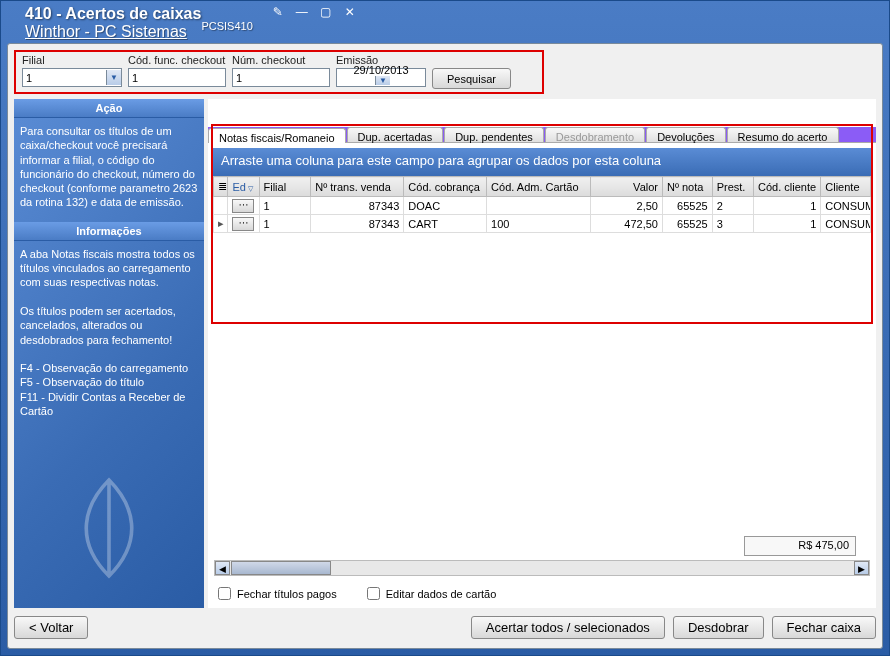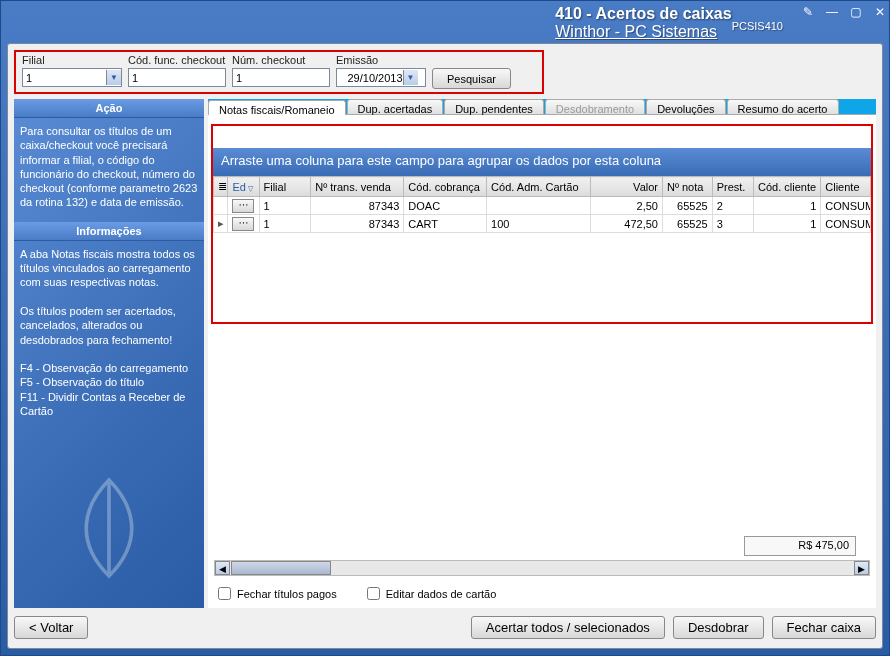--- a/index.html
+++ b/index.html
@@ -1,39 +1,39 @@
 <!DOCTYPE html>
 <html><head>
 <meta charset="utf-8">
 <style>
 * { box-sizing: border-box; margin: 0; padding: 0; }
 body { font-family: Tahoma, Arial, sans-serif; font-size: 11px; background: #3a6cb5; width: 890px; height: 656px; overflow: hidden; }
 .window { width: 890px; height: 656px; background: linear-gradient(to bottom, #4a7cc5, #2a5ca5); border: 1px solid #1a4a8a; position: relative; }
-.titlebar { height: 50px; padding: 4px 0; color: #fff; display: flex; justify-content: flex-end; }
+.titlebar { height: 50px; padding: 4px 24px; color: #fff; display: flex; justify-content: flex-start; }
 .titlebar .left { display: flex; flex-direction: column; }
 .title-main { font-size: 16px; font-weight: bold; text-shadow: 1px 1px 2px rgba(0,0,0,0.5); }
 .title-sub { font-size: 16px; text-shadow: 1px 1px 1px rgba(0,0,0,0.4); text-decoration: underline; }
 .titlebar .right { display: flex; align-items: flex-start; gap: 6px; }
 .title-code { font-size: 11px; margin-right: 10px; align-self: center; text-shadow: 1px 1px 1px rgba(0,0,0,0.4); }
 .win-btn { width: 18px; height: 15px; color: #fff; text-align: center; line-height: 14px; font-size: 12px; cursor: pointer; }
 .content { position: absolute; top: 42px; left: 6px; right: 6px; bottom: 6px; background: #f0f0f0; border: 1px solid #7a8a9a; border-radius: 3px; }
 .filter-bar { position: absolute; top: 6px; left: 6px; width: 530px; height: 44px; border: 2px solid #d00; background: #f0f0f0; padding: 2px 6px; display: flex; gap: 6px; }
 .filter-group { display: flex; flex-direction: column; }
 .filter-group label { font-size: 11px; color: #222; margin-bottom: 2px; }
 .combo, .text-input, .date-input { height: 19px; border: 1px solid #7a8a9a; background: #fff; font-size: 11px; padding: 1px 3px; }
 .combo { display: flex; justify-content: space-between; align-items: center; }
 .combo .arrow, .date-input .arrow { width: 15px; height: 15px; background: linear-gradient(to bottom, #e0e8f5, #b8cce8); border-left: 1px solid #7a8a9a; display: flex; align-items: center; justify-content: center; font-size: 8px; color: #2a5ca5; margin-right: -3px; }
-.date-input { display: flex; justify-content: center; align-items: center; }
+.date-input { display: flex; justify-content: flex-end; align-items: center; flex-direction: column; }
 .btn-pesquisar { align-self: flex-end; height: 21px; padding: 0 14px; background: linear-gradient(to bottom, #f8f8f8, #d8d8d8); border: 1px solid #888; border-radius: 3px; font-size: 11px; cursor: pointer; margin-bottom: 1px; }
 .sidebar { position: absolute; top: 55px; left: 6px; width: 190px; bottom: 40px; background: linear-gradient(135deg, #5a8cd5 0%, #3a6cb5 60%, #2a5ca5 100%); color: #fff; font-size: 11px; overflow: hidden; }
 .sidebar-header { background: linear-gradient(to bottom, #6a9ce5, #4a7cc5); text-align: center; font-weight: bold; padding: 3px; border-bottom: 1px solid #2a5ca5; }
 .sidebar-body { padding: 6px; line-height: 1.3; }
 .sidebar .leaf { position: absolute; bottom: 20px; left: 50%; transform: translateX(-50%); width: 120px; height: 120px; opacity: 0.3; }
 .main-area { position: absolute; top: 55px; left: 200px; right: 6px; bottom: 40px; background: #fff; }
-.tabs { height: 16px; display: flex; border-bottom: 1px solid #aaa; background: #0ea5e9; }
+.tabs { height: 16px; display: flex; border-bottom: 1px solid #aaa; background: #8b5cf6; margin-top: 28px; }
 .tab { padding: 3px 10px; border: 1px solid #aaa; border-bottom: none; background: linear-gradient(to bottom, #f8f8f8, #e0e0e0); margin-right: 1px; font-size: 11px; cursor: pointer; border-radius: 3px 3px 0 0; }
 .tab.active { background: #fff; position: relative; top: 1px; }
 .tab.disabled { color: #999; }
 .grid-wrap { position: absolute; top: 25px; left: 3px; right: 3px; height: 200px; border: 2px solid #d00; }
 .grid-group-header { background: linear-gradient(to bottom, #5a8cd5, #3a6cb5); color: #fff; padding: 5px 8px; font-size: 13px; height: 28px; margin-top: 22px; }
 .grid-table { width: 100%; border-collapse: collapse; font-size: 11px; background: #fff; table-layout: fixed; }
 .grid-table th { background: linear-gradient(to bottom, #f0f0f0, #dcdcdc); border: 1px solid #bbb; padding: 2px 4px; text-align: left; font-weight: normal; height: 20px; white-space: nowrap; overflow: hidden; }
 .grid-table th.sorted { color: #2a5ca5; }
 .grid-table td { border: 1px solid #ddd; padding: 1px 4px; height: 18px; white-space: nowrap; overflow: hidden; }
 .grid-table td.num { text-align: right; }

